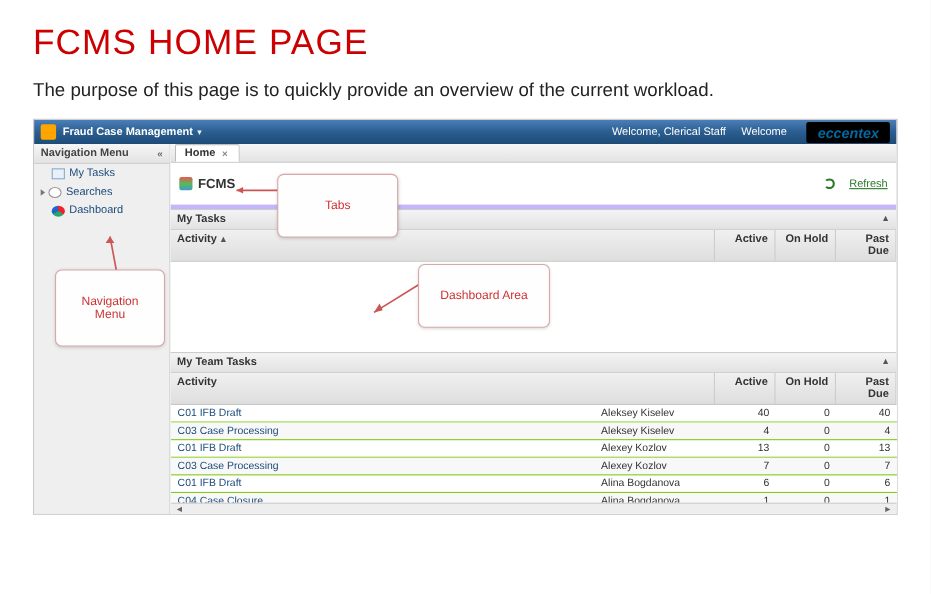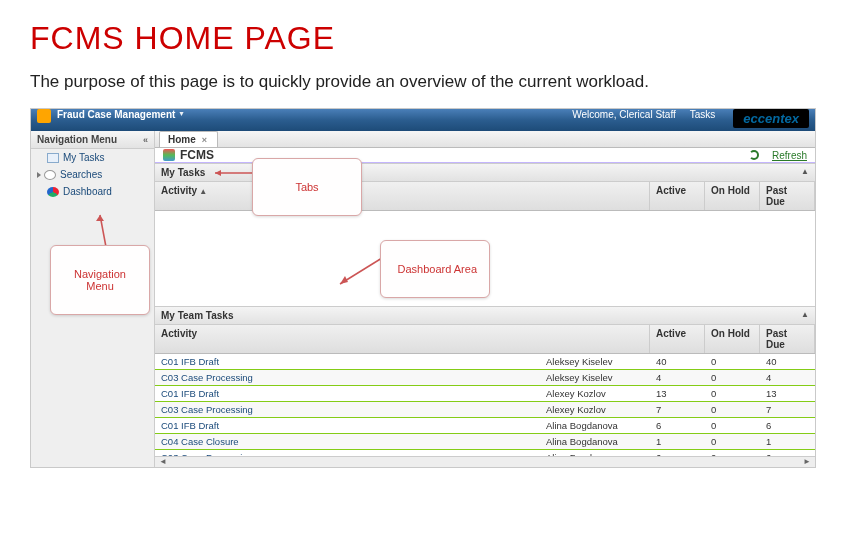--- a/index.html
+++ b/index.html
@@ -1,21 +1,21 @@
 <!DOCTYPE html>
 <html><head>
 <meta charset="utf-8">
 <style>
   * { box-sizing: border-box; margin: 0; padding: 0; }
   body { font-family: Arial, Helvetica, sans-serif; font-size: 11px; color: #333; background: #fff; }
   .page { width: 846px; height: 540px; padding: 10px 30px; position: relative; }
   .doc-title { font-size: 32px; color: #c00; font-weight: 400; letter-spacing: 1px; margin: 10px 0 15px 0; }
   .doc-desc { font-size: 17px; color: #222; margin-bottom: 16px; }
   .app { border: 1px solid #c9c9c9; width: 786px; height: 360px; position: relative; overflow: hidden; background: #f4f4f4; }
-  .topbar { height: 22px; background: linear-gradient(#4a7fb8,#2b5d8f 50%,#1d4b78); color: #fff; display: flex; align-items: flex-start; padding: 0 6px; font-size: 10px; }
+  .topbar { height: 22px; background: linear-gradient(#4a7fb8,#2b5d8f 50%,#1d4b78); color: #fff; display: flex; align-items: center; padding: 0 6px; font-size: 10px; }
   .topbar .home-ico { width: 14px; height: 14px; background: orange; border-radius: 2px; margin-right: 6px; display:inline-block; }
   .topbar .app-name { font-weight: bold; }
   .topbar .chev { margin-left: 4px; font-size: 8px; opacity: .9; }
   .topbar .sp { flex: 1; }
   .topbar .welcome { margin-right: 14px; }
   .topbar .logout { margin-right: 18px; cursor: pointer; }
   .brand { background: #000; color: #0369a1; padding: 2px 10px; font-weight: bold; font-style: italic; font-size: 13px; border-radius: 2px; }
   .body { display: flex; height: calc(100% - 22px); }
   .sidebar { width: 124px; background: #efefef; border-right: 1px solid #ccc; }
   .side-hd { background: linear-gradient(#f6f6f6,#e3e3e3); border-bottom: 1px solid #ccc; padding: 3px 6px; font-size: 10px; font-weight: bold; color: #444; display:flex; align-items:center; justify-content:space-between; }
@@ -23,66 +23,66 @@
   .nav-item { display: flex; align-items: center; padding: 3px 6px 3px 16px; font-size: 10px; color: #1a4a7a; cursor: pointer; }
   .nav-item .ico { width: 12px; height: 10px; margin-right: 4px; display:inline-block; }
   .ico-task { background:#e8f0fa; border:1px solid #88aacc; }
   .ico-search { background:#fff; border:1px solid #999; border-radius:50%; width:9px; height:9px; position:relative; }
   .ico-dash { background: conic-gradient(#e23 0 120deg,#2a6 120deg 240deg,#26c 240deg 360deg); border-radius:50%; width:10px; height:10px; }
   .tri { width:0;height:0;border-top:3px solid transparent;border-bottom:3px solid transparent;border-left:4px solid #777; display:inline-block; margin-right:3px; margin-left:-10px; }
   .main { flex: 1; background: #fff; display: flex; flex-direction: column; overflow:hidden; }
   .tabbar { background: linear-gradient(#f6f6f6,#e3e3e3); border-bottom: 1px solid #bbb; height: 18px; display: flex; align-items: flex-end; padding-left: 4px; }
   .tab { background: #fff; border: 1px solid #bbb; border-bottom: none; padding: 2px 10px 2px 8px; font-size: 10px; font-weight: bold; color: #333; border-radius: 2px 2px 0 0; position: relative; display:flex; align-items:center;justify-content:center; }
   .tab .x { margin-left: 6px; color: #888; font-size: 9px; }
-  .pagehdr { display:flex; align-items:center; justify-content:space-between; padding: 0 8px; background:#fff; border-bottom:1px solid #c4b5fd; }
+  .pagehdr { display:flex; align-items:center; justify-content:space-between; padding: 12px 8px; background:#fff; border-bottom:4px solid #c4b5fd; }
   .pagehdr .ttl { font-size: 12px; font-weight: bold; color: #333; display:flex; align-items:center; gap:5px; }
   .pagehdr .ttl .cico { width:12px;height:12px;background:linear-gradient(#e55,#5b5 50%,#49c);border-radius:2px;display:inline-block; }
   .refresh { font-size: 10px; color: #2a7a2a; display:flex; align-items:center; gap:13px; cursor:pointer;text-decoration:underline; }
   .refresh .ri { width:10px;height:10px;border:2px solid #2a7a2a;border-left-color:transparent;border-radius:50%;display:inline-block; }
   .panel-title { background: linear-gradient(#f4f4f4,#e2e2e2); border-top:1px solid #ccc; border-bottom:1px solid #ccc; padding:3px 6px; font-size:10px; font-weight:bold; color:#333; position:relative; }
   .panel-title .up { position:absolute; right:6px; top:3px; font-size:8px; color:#555; }
   .grid-head { display:flex; background: linear-gradient(#f0f0f0,#dedede); border-bottom:1px solid #bbb; font-size:10px; font-weight:bold; color:#333; }
   .grid-head > div { padding:3px 6px; border-right:1px solid #ccc; }
   .col-act { flex: 1; }
   .col-name { width: 110px; }
-  .col-num { width: 55px; text-align:left; }
+  .col-num { width: 55px; text-align:right; }
   .sort { font-size:8px; color:#555; margin-left:2px; }
   .mytasks-area { height: 100px; background:#fff; position:relative; }
   .grid-body { overflow-y:auto; height: 108px; font-size:9.5px; color:#333; background:#fff; }
   .row { display:flex; border-bottom:1px solid #84cc16; }
   .row:nth-child(even){ background:#f8f8f8; }
   .row > div { padding:2px 6px; }
   .row .col-act { flex:1; color:#1a4a7a; }
   .row .col-name { width:110px; }
   .row .col-num { width:55px; }
   .hscroll { height:12px; background:#eee; border-top:1px solid #ccc; display:flex; align-items:center; padding:0 4px; justify-content:space-between; font-size:8px; color:#666; }
   
   .callout { position:absolute; background:#fffefe; border:1.5px solid #d9a7a7; border-radius:6px; padding:22px 12px; font-size:11px; color:#c33; box-shadow:0 1px 3px rgba(0,0,0,.15); z-index:10; }
   .callout.tabs { top: 158px; left: 252px; width:110px; text-align:center; }
   .callout.nav { top: 245px; left: 50px; width:100px; text-align:center; }
-  .callout.dash { top: 240px; left: 380px; width:110px; text-align:right; }
+  .callout.dash { top: 240px; left: 380px; width:120px; text-align:center; }
   .ptr { position:absolute; width:0; height:0; z-index:9; }
   .ptr svg { overflow:visible; }
 </style>
 </head>
 <body>
 <div class="page">
 
 <h1 class="doc-title">FCMS HOME PAGE</h1>
 <p class="doc-desc">The purpose of this page is to quickly provide an overview of the current workload.</p>
 
 <div class="app">
 
   <div class="topbar">
     <span class="home-ico"></span>
     <span class="app-name">Fraud Case Management</span>
     <span class="chev">▾</span>
     <span class="sp"></span>
     <span class="welcome">Welcome, Clerical Staff</span>
-    <span class="logout">Tasks</span>
+    <span class="logout">Welcome</span>
     <span class="brand">eccentex</span>
   </div>
 
   <div class="body">
     <div class="sidebar">
       <div class="side-hd">
         <span>Navigation Menu</span>
         <span class="coll">«</span>
       </div>
       <div class="nav-item">

